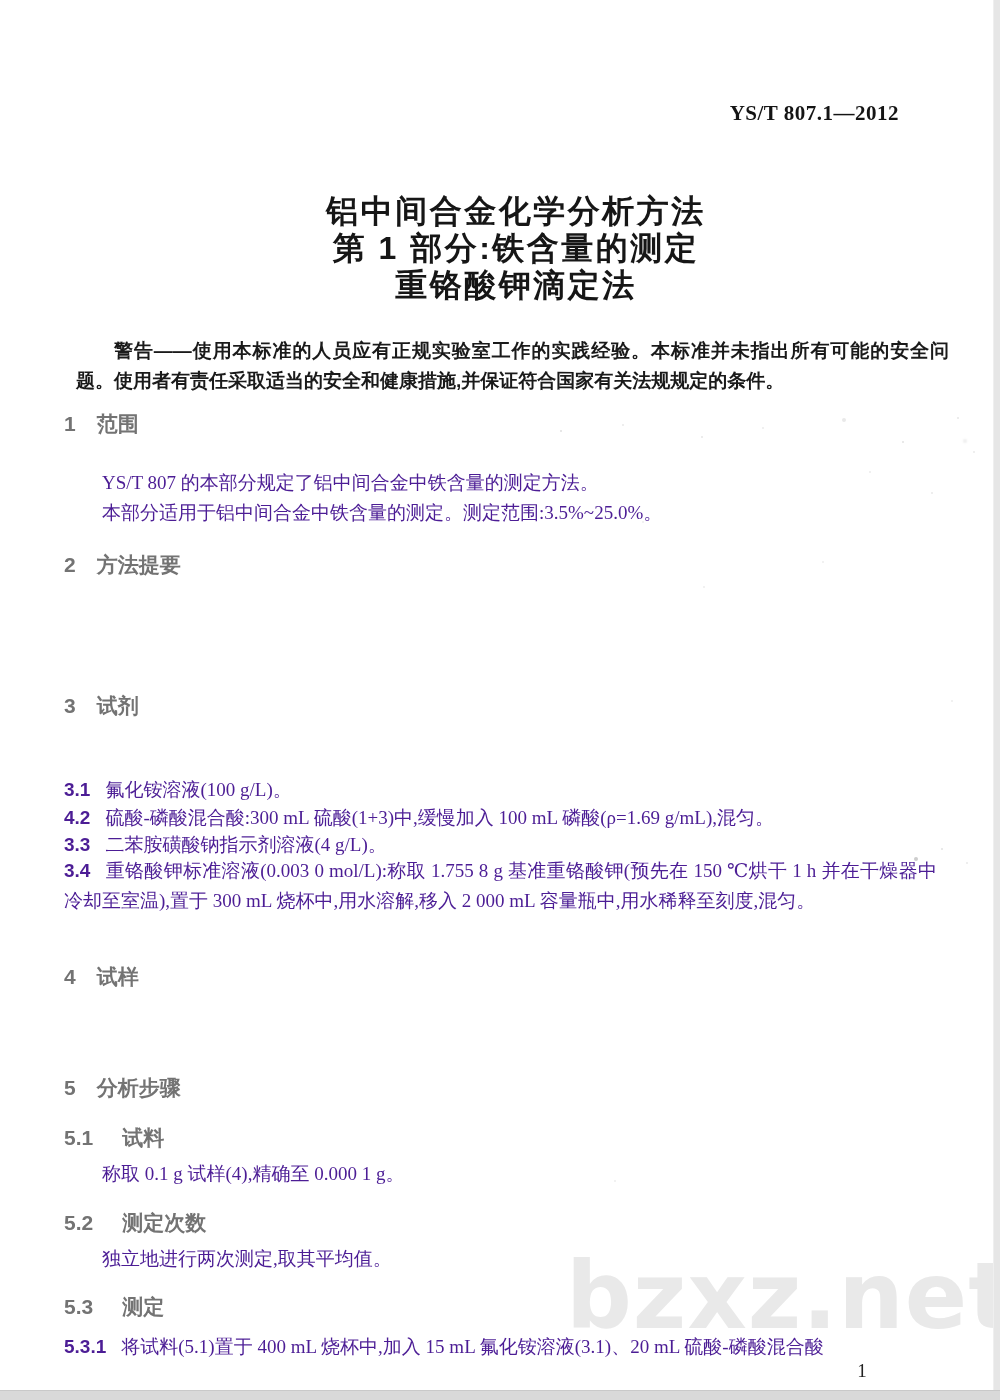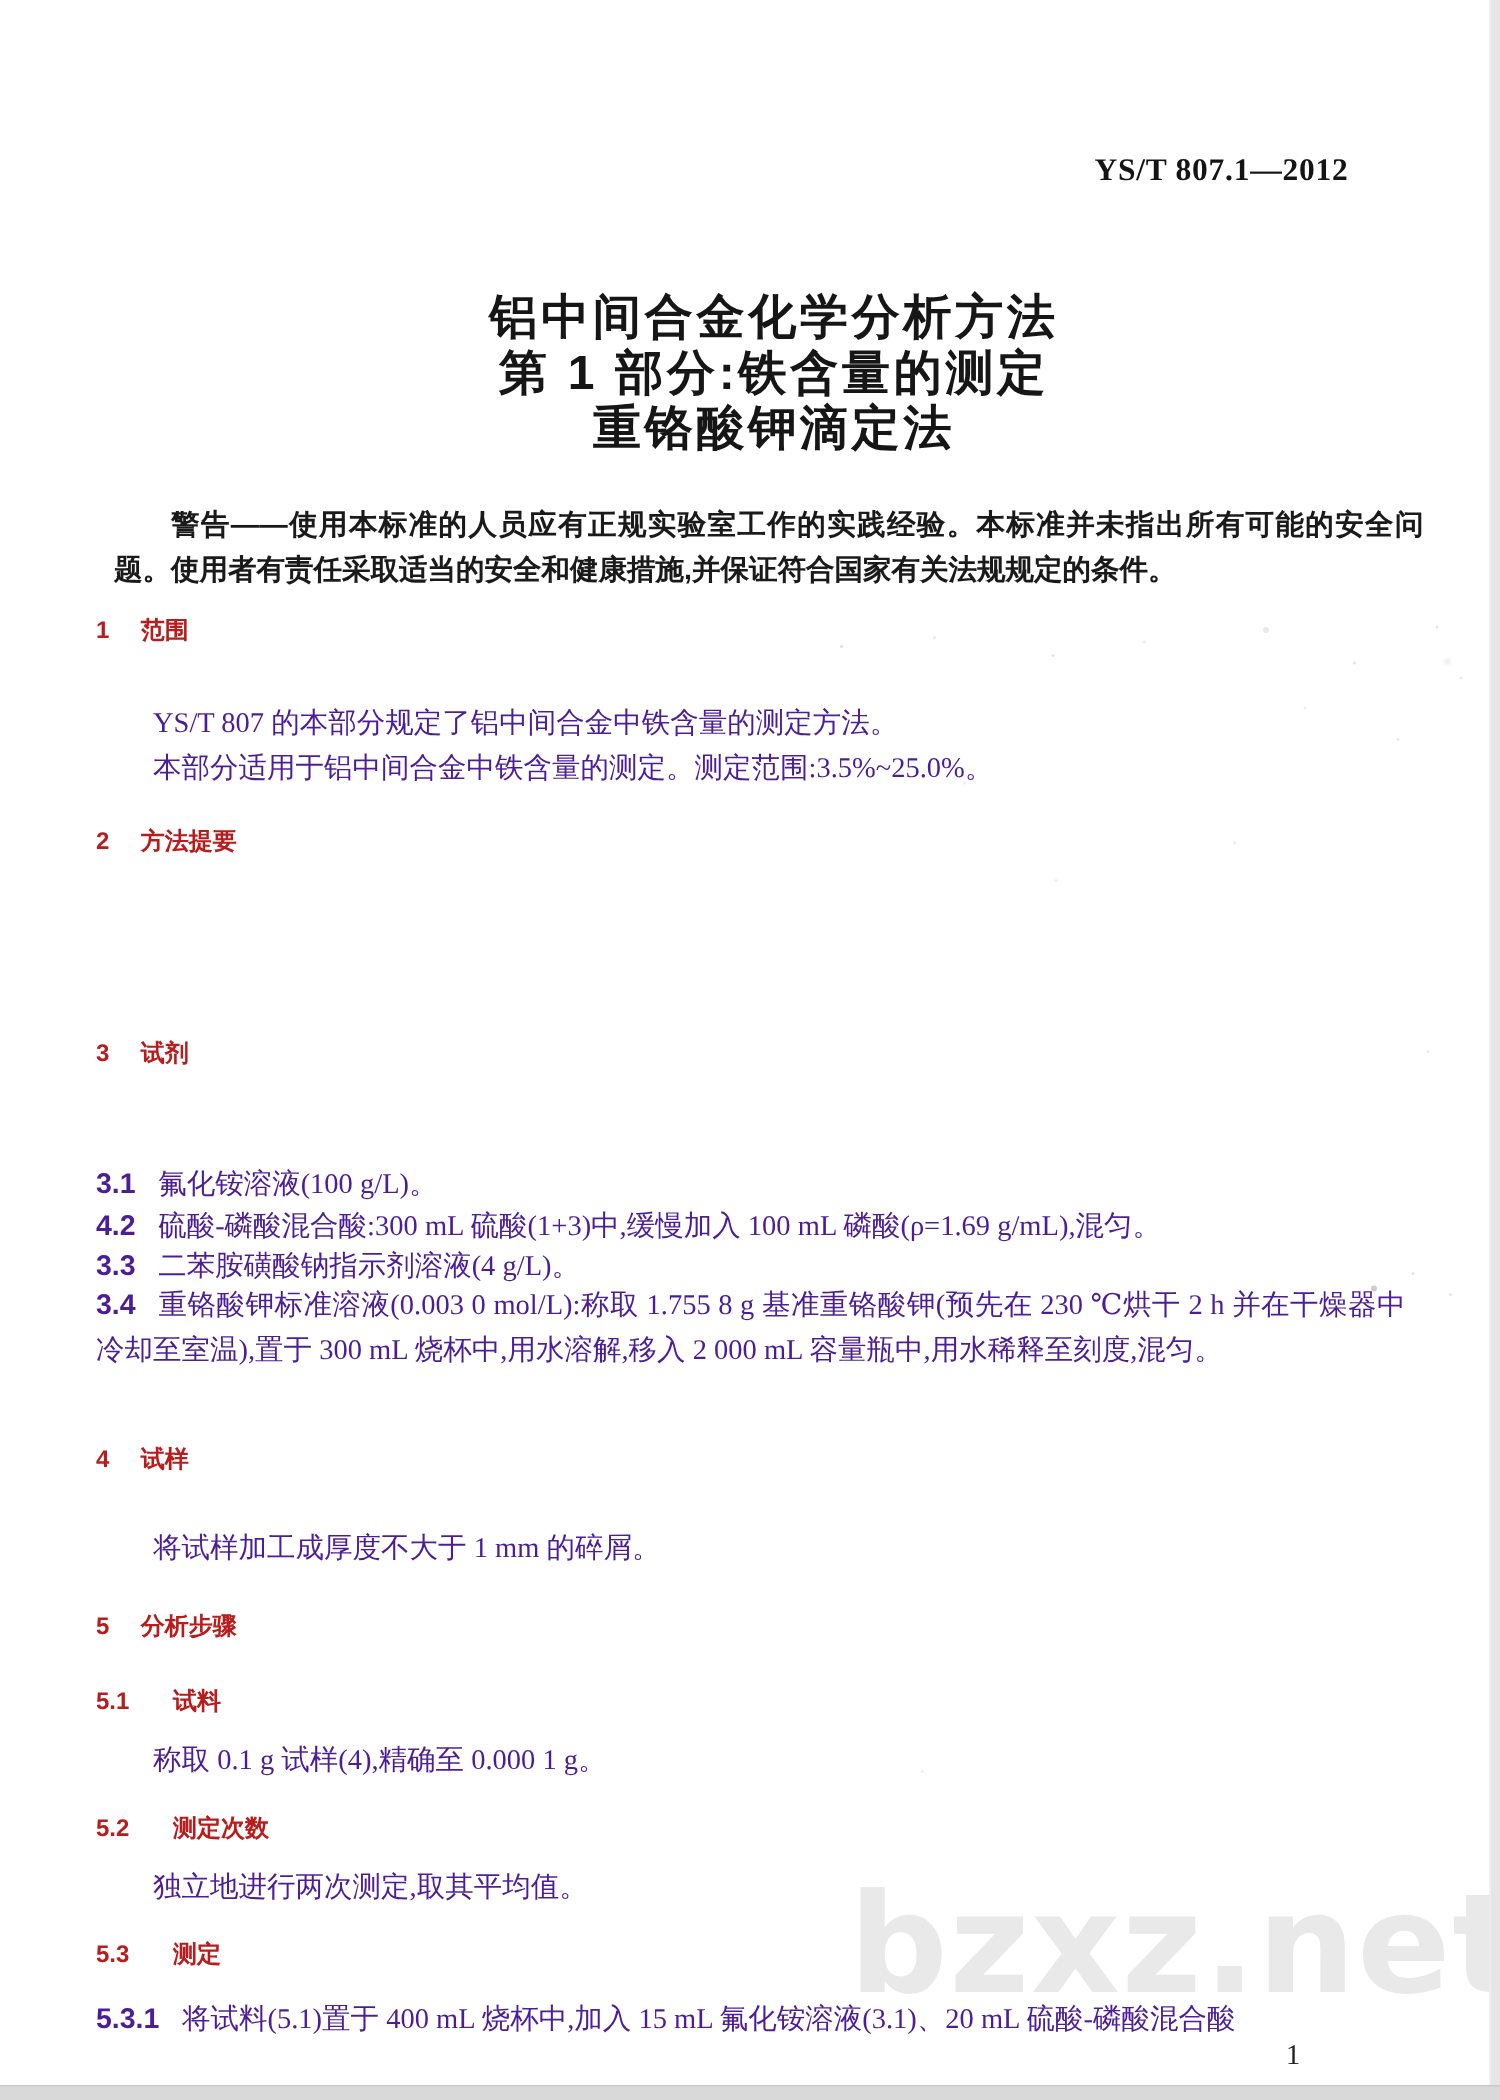--- a/index.html
+++ b/index.html
@@ -65,22 +65,22 @@
     color: #1a1a1a;
     z-index: 2;
   }
 
   .sec {
     position: absolute;
     left: 64px;
     margin: 0;
     font-family: "Liberation Sans", "DejaVu Sans", sans-serif;
     font-weight: bold;
-    font-size: 16px;
-    color: #b91c1c;
+    font-size: 21px;
+    color: #737373;
     z-index: 2;
     white-space: nowrap;
   }
   .sec .snum { margin-right: 21px; }
   .sec.sub .snum { margin-right: 29px; }
 
   .para {
     position: absolute;
     left: 64px; width: 873px;
     margin: 0;
@@ -171,24 +171,23 @@
   <p class="para indent" style="top:468px">YS/T 807 的本部分规定了铝中间合金中铁含量的测定方法。</p>
   <p class="para indent" style="top:498px">本部分适用于铝中间合金中铁含量的测定。测定范围:3.5%~25.0%。</p>
 
   <h2 class="sec" style="top:551px"><span class="snum">2</span><span>方法提要</span></h2>
 
   <h2 class="sec" style="top:692px"><span class="snum">3</span><span>试剂</span></h2>
 
   <p class="para" style="top:775px"><span class="inum">3.1</span><span>氟化铵溶液(100 g/L)。</span></p>
   <p class="para" style="top:803px"><span class="inum">4.2</span><span>硫酸-磷酸混合酸:300 mL 硫酸(1+3)中,缓慢加入 100 mL 磷酸(ρ=1.69 g/mL),混匀。</span></p>
   <p class="para" style="top:830px"><span class="inum">3.3</span><span>二苯胺磺酸钠指示剂溶液(4 g/L)。</span></p>
-  <p class="para just" style="top:856px"><span class="inum">3.4</span><span>重铬酸钾标准溶液(0.003 0 mol/L):称取 1.755 8 g 基准重铬酸钾(预先在 230 ℃烘干 2 h 并在干燥器中冷却至室温),置于 300 mL 烧杯中,用水溶解,移入 2 000 mL 容量瓶中,用水稀释至刻度,混匀。</span></p>
+  <p class="para just" style="top:856px"><span class="inum">3.4</span><span>重铬酸钾标准溶液(0.003 0 mol/L):称取 1.755 8 g 基准重铬酸钾(预先在 150 ℃烘干 1 h 并在干燥器中冷却至室温),置于 300 mL 烧杯中,用水溶解,移入 2 000 mL 容量瓶中,用水稀释至刻度,混匀。</span></p>
 
   <h2 class="sec" style="top:963px"><span class="snum">4</span><span>试样</span></h2>
-  <p class="para indent" style="top:1018px">将试样加工成厚度不大于 1 mm 的碎屑。</p>
 
   <h2 class="sec" style="top:1074px"><span class="snum">5</span><span>分析步骤</span></h2>
 
   <h3 class="sec sub" style="top:1124px"><span class="snum">5.1</span><span>试料</span></h3>
   <p class="para indent" style="top:1159px">称取 0.1 g 试样(4),精确至 0.000 1 g。</p>
 
   <h3 class="sec sub" style="top:1209px"><span class="snum">5.2</span><span>测定次数</span></h3>
   <p class="para indent" style="top:1244px">独立地进行两次测定,取其平均值。</p>
 
   <h3 class="sec sub" style="top:1293px"><span class="snum">5.3</span><span>测定</span></h3>

